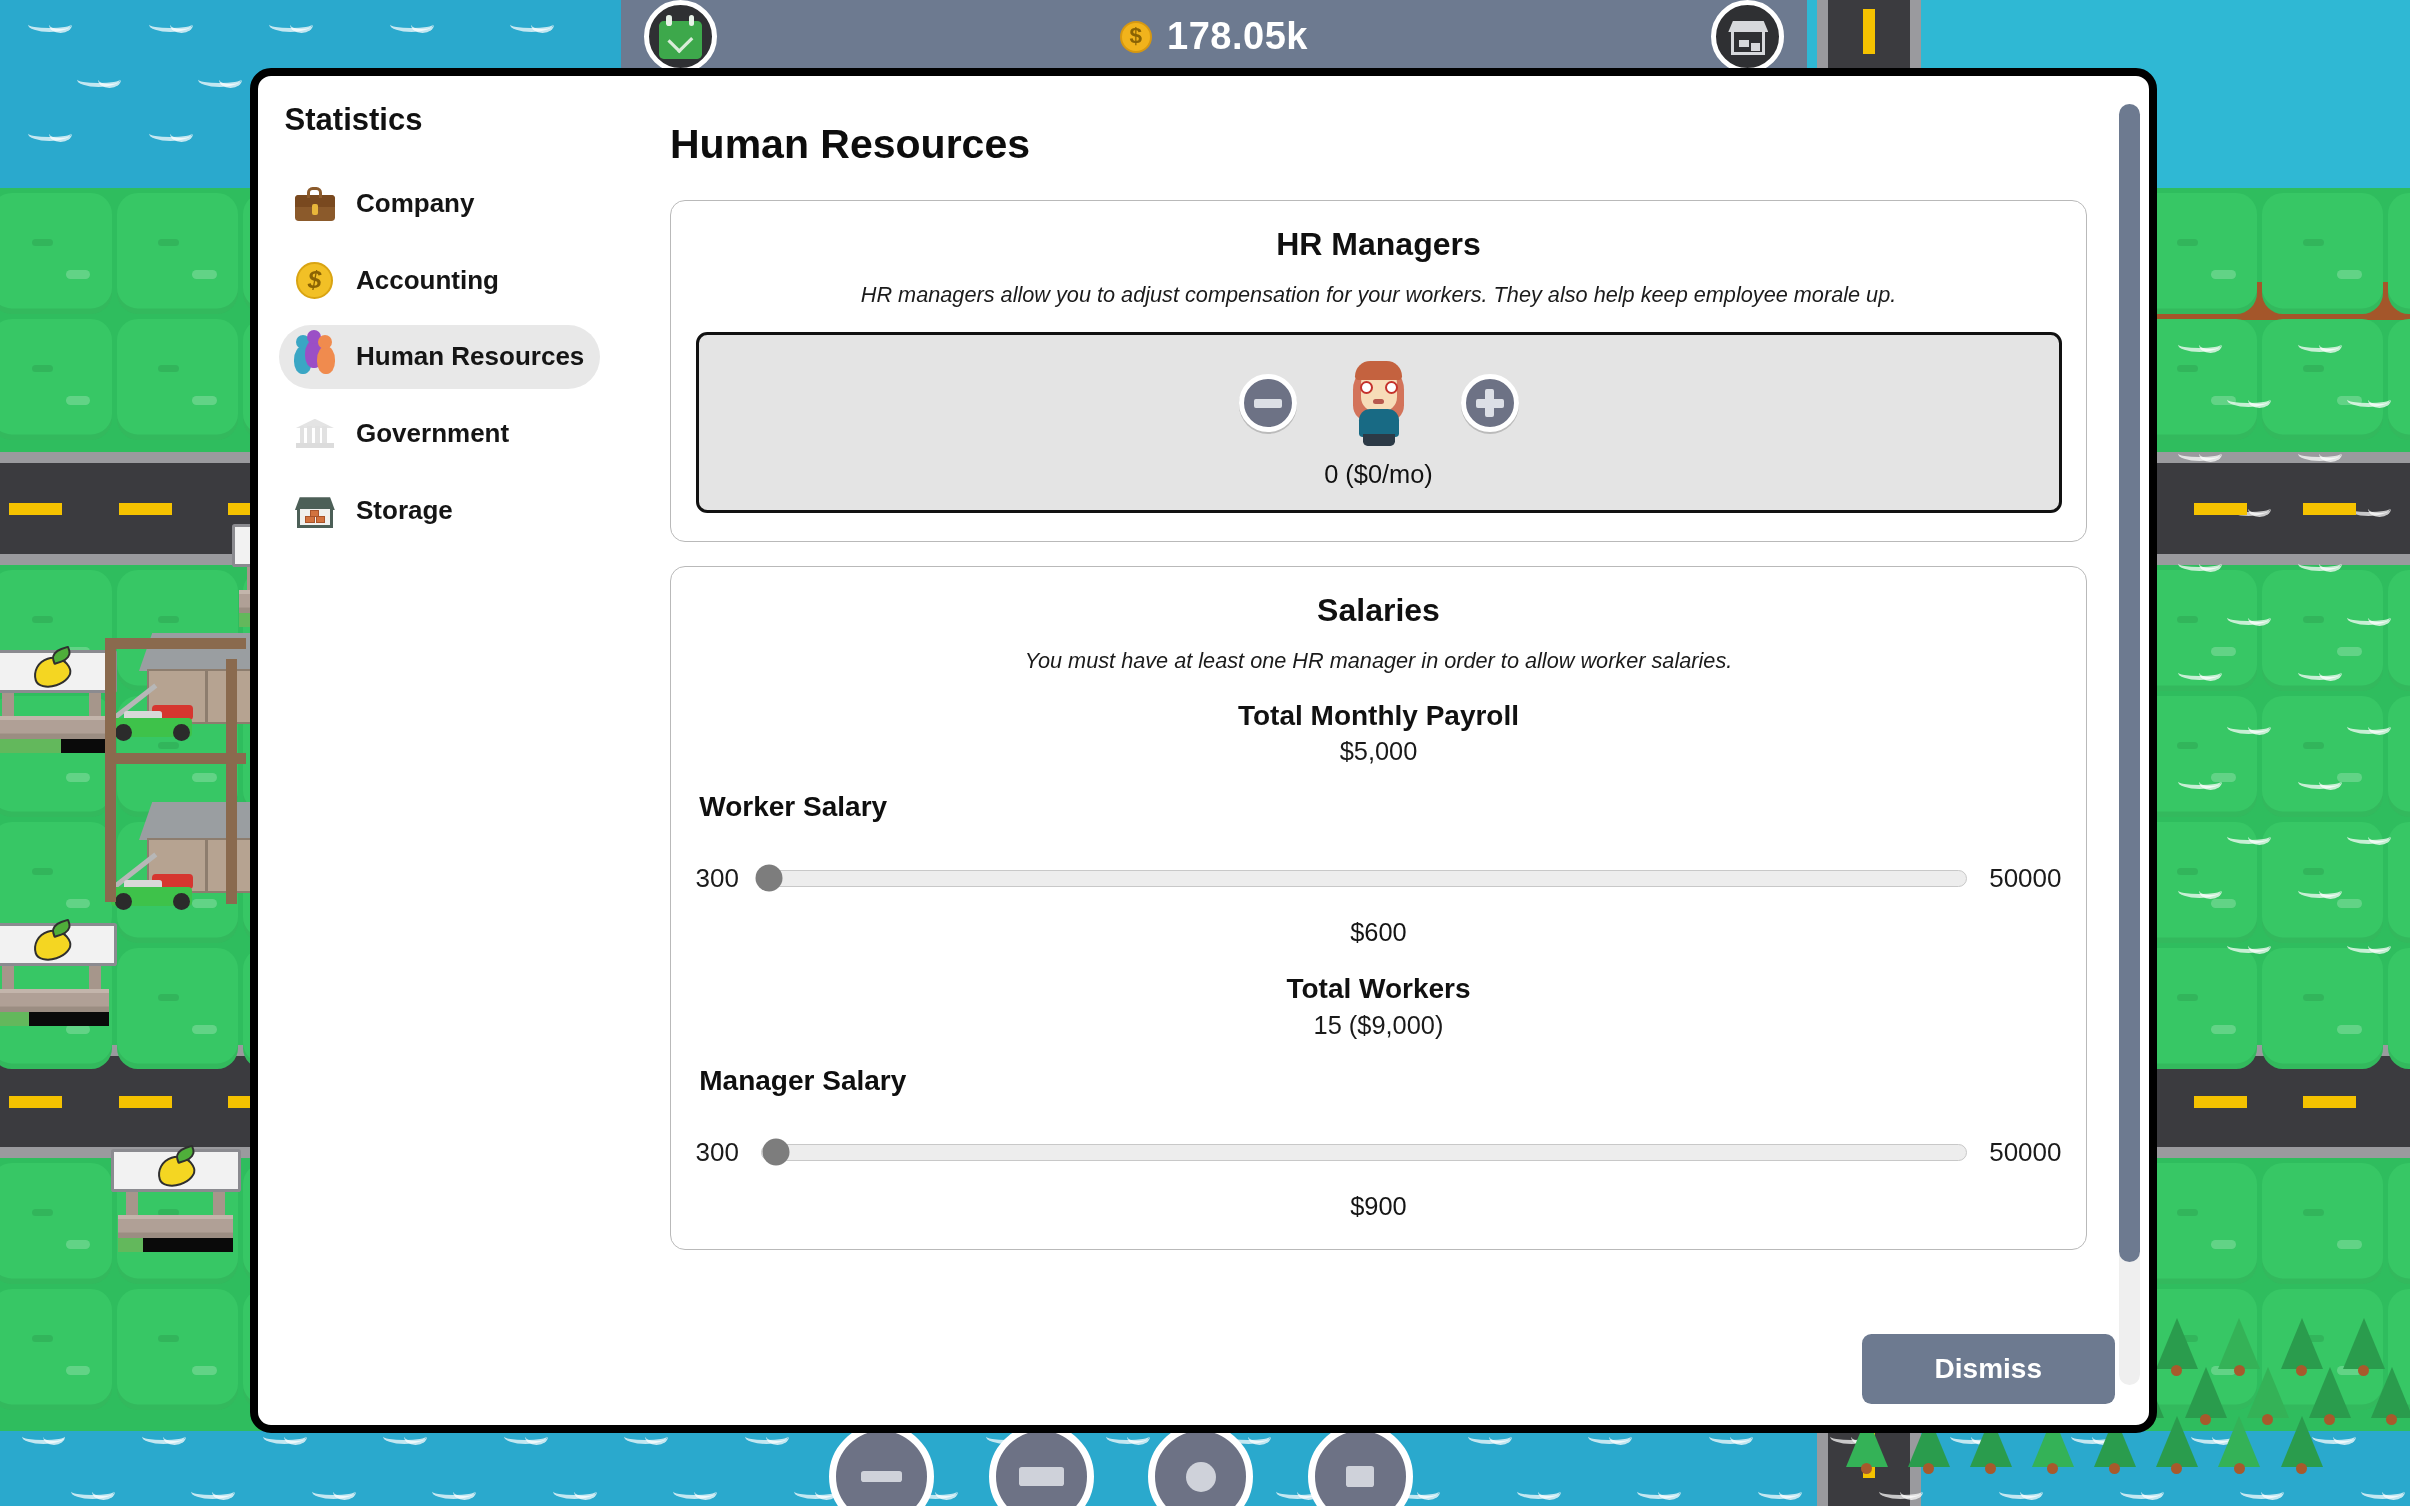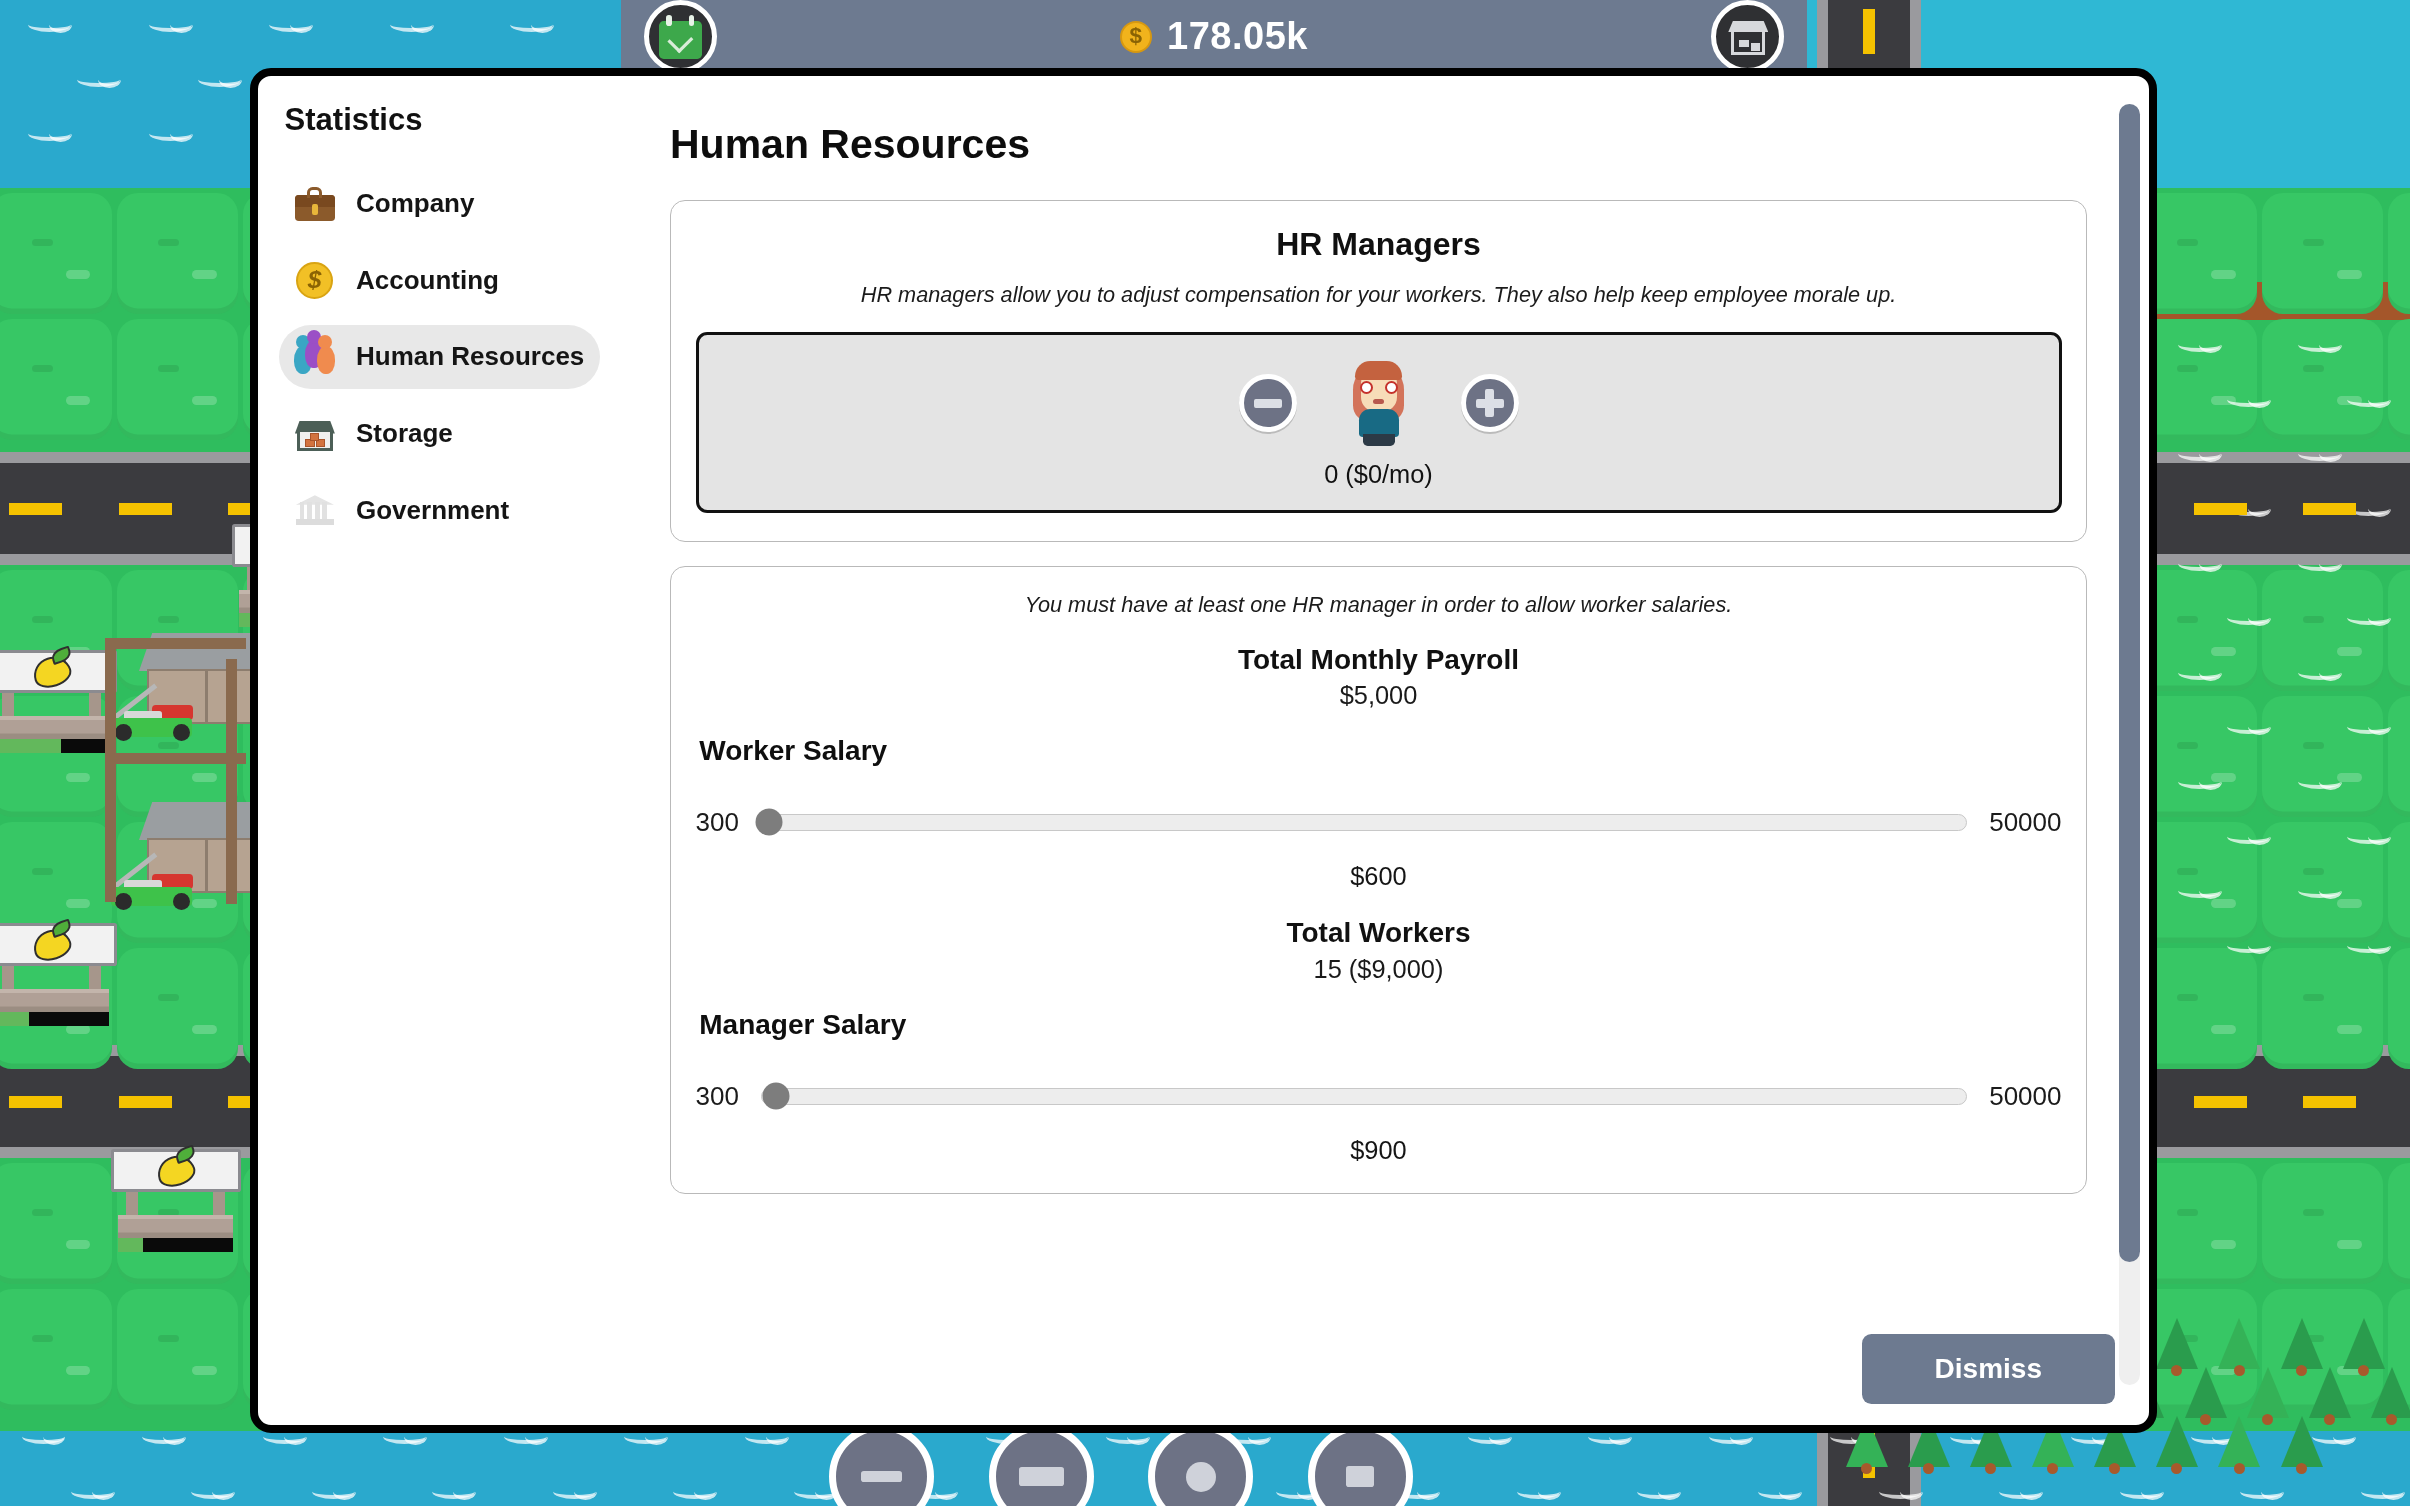--- a/index.html
+++ b/index.html
@@ -1312,40 +1312,40 @@
     <div class="nav-item active">
       <span class="nav-icon ic-people">
         <i class="p p1"></i>
           <i class="p p2"></i>
           <i class="p p3"></i>
       </span>
       <span class="nav-label">Human Resources</span>
     </div>
 
     <div class="nav-item">
-      <span class="nav-icon ic-warehouse">
-        <i class="roof"></i>
-          <i class="wall"></i>
-        <i class="box" style="left:11.3px;top:26px;width:9.4px;height:7.5px;"></i>
-        <i class="box" style="left:21.7px;top:26px;width:9.4px;height:7.5px;"></i>
-        <i class="box" style="left:16px;top:20px;width:9.4px;height:7.5px;"></i>
-      </span>
-      <span class="nav-label">Storage</span>
-    </div>
-
-    <div class="nav-item">
       <span class="nav-icon ic-bank">
         <i class="top"></i>
         <i class="col" style="left:5.6px"></i>
           <i class="col" style="left:13px"></i>
         <i class="col" style="left:21px"></i>
           <i class="col" style="left:28px"></i>
         <i class="ped"></i>
       </span>
       <span class="nav-label">Government</span>
+    </div>
+
+    <div class="nav-item">
+      <span class="nav-icon ic-warehouse">
+        <i class="roof"></i>
+          <i class="wall"></i>
+        <i class="box" style="left:11.3px;top:26px;width:9.4px;height:7.5px;"></i>
+        <i class="box" style="left:21.7px;top:26px;width:9.4px;height:7.5px;"></i>
+        <i class="box" style="left:16px;top:20px;width:9.4px;height:7.5px;"></i>
+      </span>
+      <span class="nav-label">Storage</span>
     </div>
   </div>
 
   <div id="content-wrap">
     <div id="content">
 
       <h2 id="page-heading">Human Resources</h2>
 
       <div class="card">
         <div class="card-title">HR Managers</div>
@@ -1373,20 +1373,21 @@
             <div class="step-btn plus">
               <span class="bar-h"></span>
               <span class="bar-v"></span>
             </div>
           </div>
           <div class="stepper-value">0 ($0/mo)</div>
         </div>
       </div>
 
       <div class="card">
+        <div class="card-title">Salaries</div>
         <div class="card-sub">You must have at least one HR manager in order to allow worker salaries.</div>
 
         <div class="stat-block">
           <div class="stat-label">Total Monthly Payroll</div>
           <div class="stat-value">$5,000</div>
         </div>
 
         <div class="slider-section">
           <div class="slider-heading">Worker Salary</div>
           <div class="slider-row">

